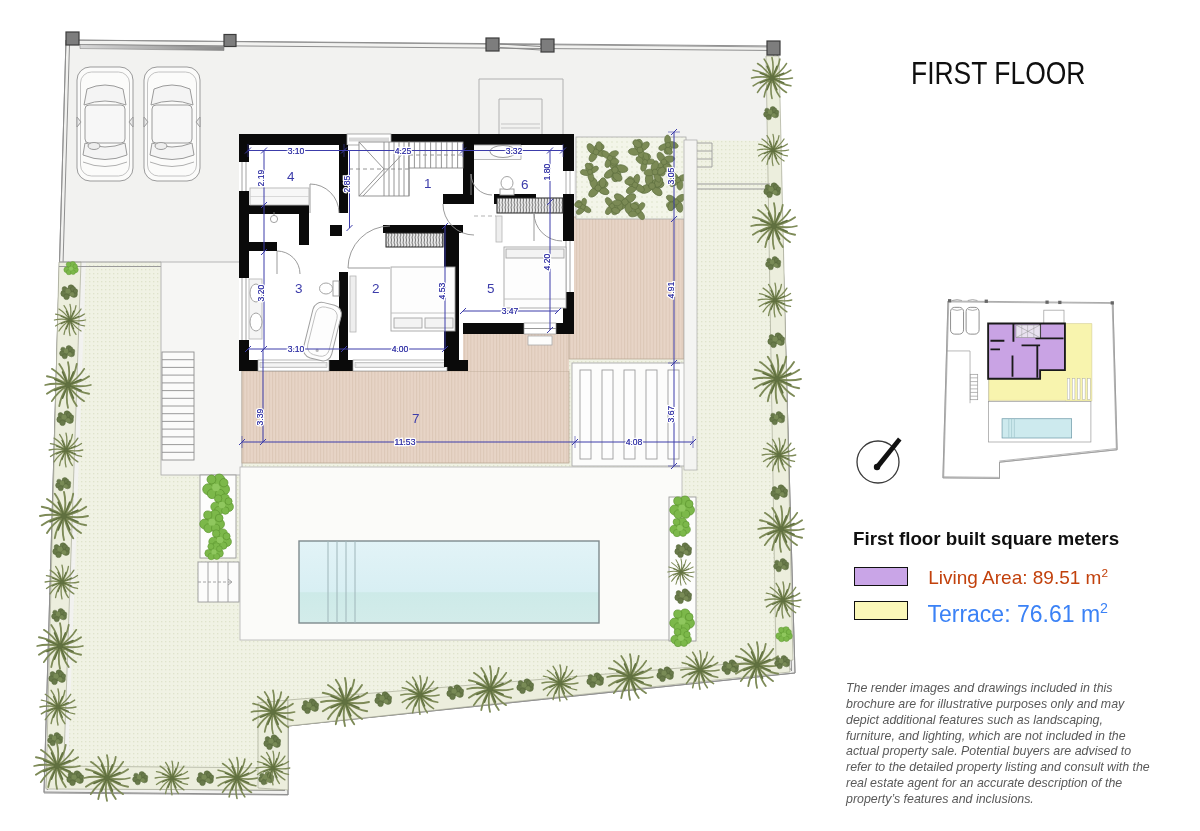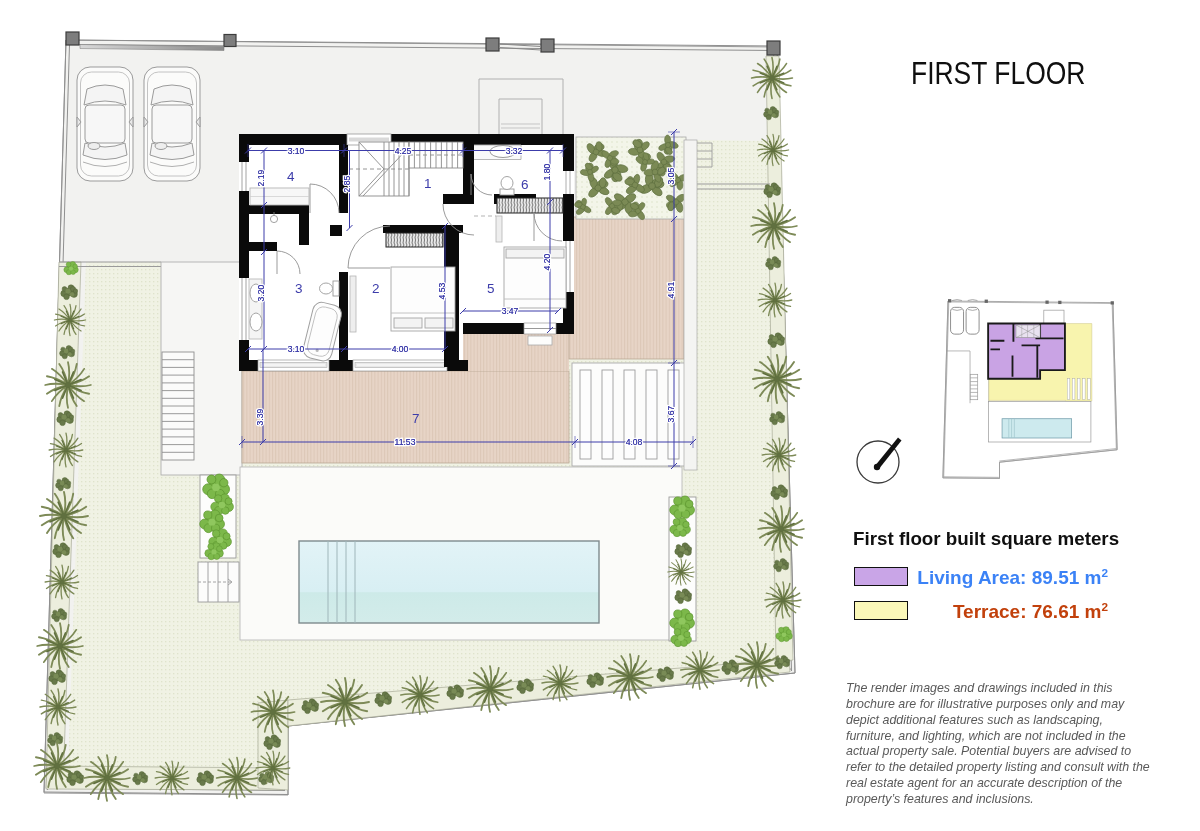--- a/index.html
+++ b/index.html
@@ -716,19 +716,19 @@
         <circle cx="877" cy="467" r="3.2" fill="#111"></circle>
       </g>
 </svg>
 
 <div class="abs" style="left:911px;top:55px;font-size:31.5px;color:#0f0f0f;transform:scaleX(0.84);transform-origin:0 0;white-space:nowrap;">FIRST FLOOR</div>
 
 <div class="abs" style="left:853px;top:528px;font-size:18.8px;font-weight:bold;color:#0f0f0f;">First floor built square meters</div>
 
 <div class="abs" style="left:854px;top:567px;width:52px;height:17px;background:#c9a5e7;border:1.7px solid #111;"></div>
 
-<div class="abs" style="left:800px;top:566px;width:308px;font-size:19px;color:#3b82f6;text-align:right;font-weight:bold;">Living Area: 89.51 m<sup style="font-size:62%;">2</sup></div>
+<div class="abs" style="left:800px;top:566px;width:308px;font-size:19px;color:#c2410c;text-align:right;">Living Area: 89.51 m<sup style="font-size:62%;">2</sup></div>
 
 <div class="abs" style="left:854px;top:601px;width:52px;height:17px;background:#fbf8b9;border:1.7px solid #111;"></div>
 
-<div class="abs" style="left:800px;top:600px;width:308px;font-size:19px;color:#c2410c;text-align:right;font-weight:bold;">Terrace: 76.61 m<sup style="font-size:62%;">2</sup></div>
+<div class="abs" style="left:800px;top:600px;width:308px;font-size:23px;color:#3b82f6;text-align:right;">Terrace: 76.61 m<sup style="font-size:62%;">2</sup></div>
 
 <div class="abs" style="left:846px;top:681px;width:340px;font-size:12.4px;font-style:italic;color:#595959;line-height:15.85px;">The render images and drawings included in this<br>brochure are for illustrative purposes only and may<br>depict additional features such as landscaping,<br>furniture, and lighting, which are not included in the<br>actual property sale. Potential buyers are advised to<br>refer to the detailed property listing and consult with the<br>real estate agent for an accurate description of the<br>property’s features and inclusions.</div>
 </div>
 </body></html>

